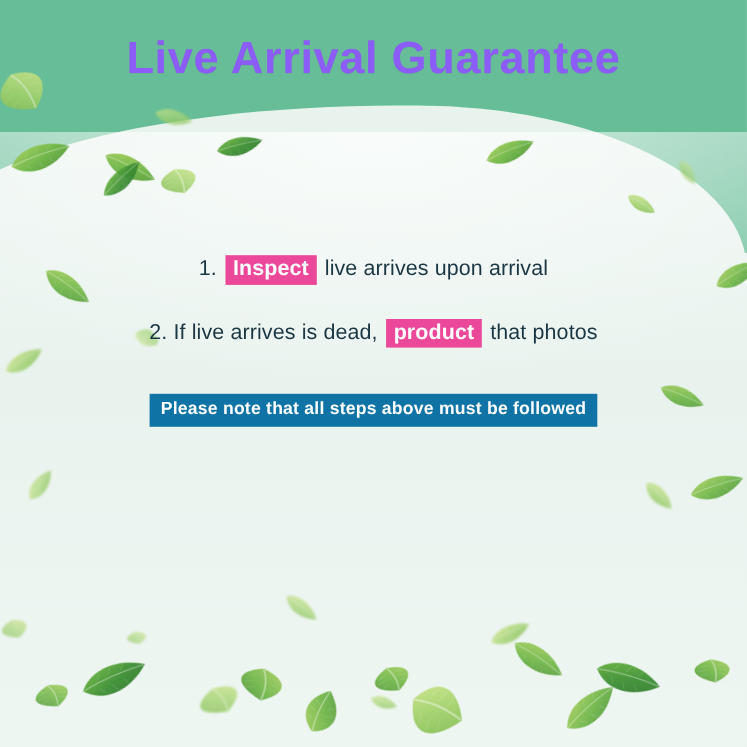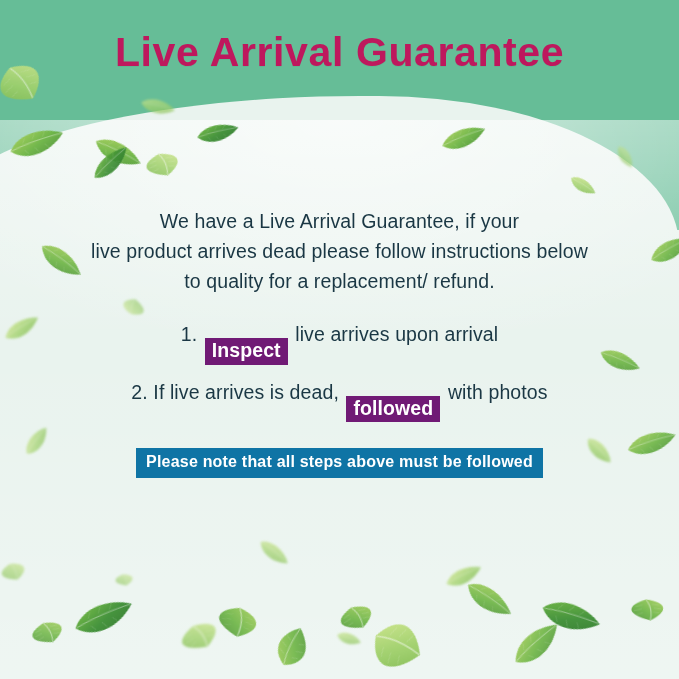--- a/index.html
+++ b/index.html
@@ -63,21 +63,21 @@
   }
   .leaf svg { display: block; width: 100%; height: 100%; }
 
   
   .header-title {
     position: absolute;
     left: 0;
     top: 30px;
     width: 679px;
     text-align: center;
-    color: #be185d;
+    color: #8b5cf6;
     font-size: 41px;
     font-weight: bold;
     letter-spacing: 0.6px;
     line-height: 1.1;
     text-shadow: 0 1px 0 rgba(0,0,0,0.04);
   }
 
   
   .content {
     position: absolute;
@@ -103,29 +103,29 @@
     font-size: 19.5px;
     line-height: 1.2;
     letter-spacing: 0.1px;
     color: #1a3744;
     white-space: nowrap;
   }
   .step + .step { margin-top: 31px; }
 
   .hl {
     display: inline-block;
-    background: #701a75;
+    background: #ec4899;
     color: #ffffff;
     font-weight: bold;
     padding: 3px 7px 4px 7px;
     margin: 0 2px;
     line-height: 1;
     vertical-align: baseline;
     position: relative;
-    top: 16px;
+    top: 0;
   }
 
   .note {
     margin-top: 42px;
     display: flex;
     flex-direction: column;
     align-items: center;
     gap: 5px;
   }
   .note-line {
@@ -625,40 +625,35 @@
           <path d="M4 25 C 34 20, 68 20, 96 22" stroke="rgba(255,255,255,0.45)" stroke-width="1.4" fill="none"></path>
           <path d="M26 19 L 32 11 M44 17 L 50 9 M62 18 L 68 11 M26 30 L 31 38 M44 31 L 49 40 M62 30 L 67 37" stroke="rgba(255,255,255,0.22)" stroke-width="1" fill="none"></path>
         </svg>
       </div>
     </div>
 
   <div class="header-title">Live Arrival Guarantee</div>
 
   <div class="content">
 
-    <div class="intro">
-      <div>We have a Live Arrival Guarantee, if your</div>
-      <div>live product arrives dead please follow instructions below</div>
-      <div>to quality for a replacement/ refund.</div>
-    </div>
 
     <div class="steps">
 
       <div class="step">
         <span>1.</span>
         <span></span>
         <span class="hl">Inspect</span>
         <span>live arrives upon arrival</span>
       </div>
 
       <div class="step">
         <span>2.</span>
         <span>If live arrives is dead,</span>
-        <span class="hl">followed</span>
-        <span>with photos</span>
+        <span class="hl">product</span>
+        <span>that photos</span>
       </div>
 
 
     </div>
 
     <div class="note">
       <span class="note-line">Please note that all steps above must be followed</span>
     </div>
 
   </div>

